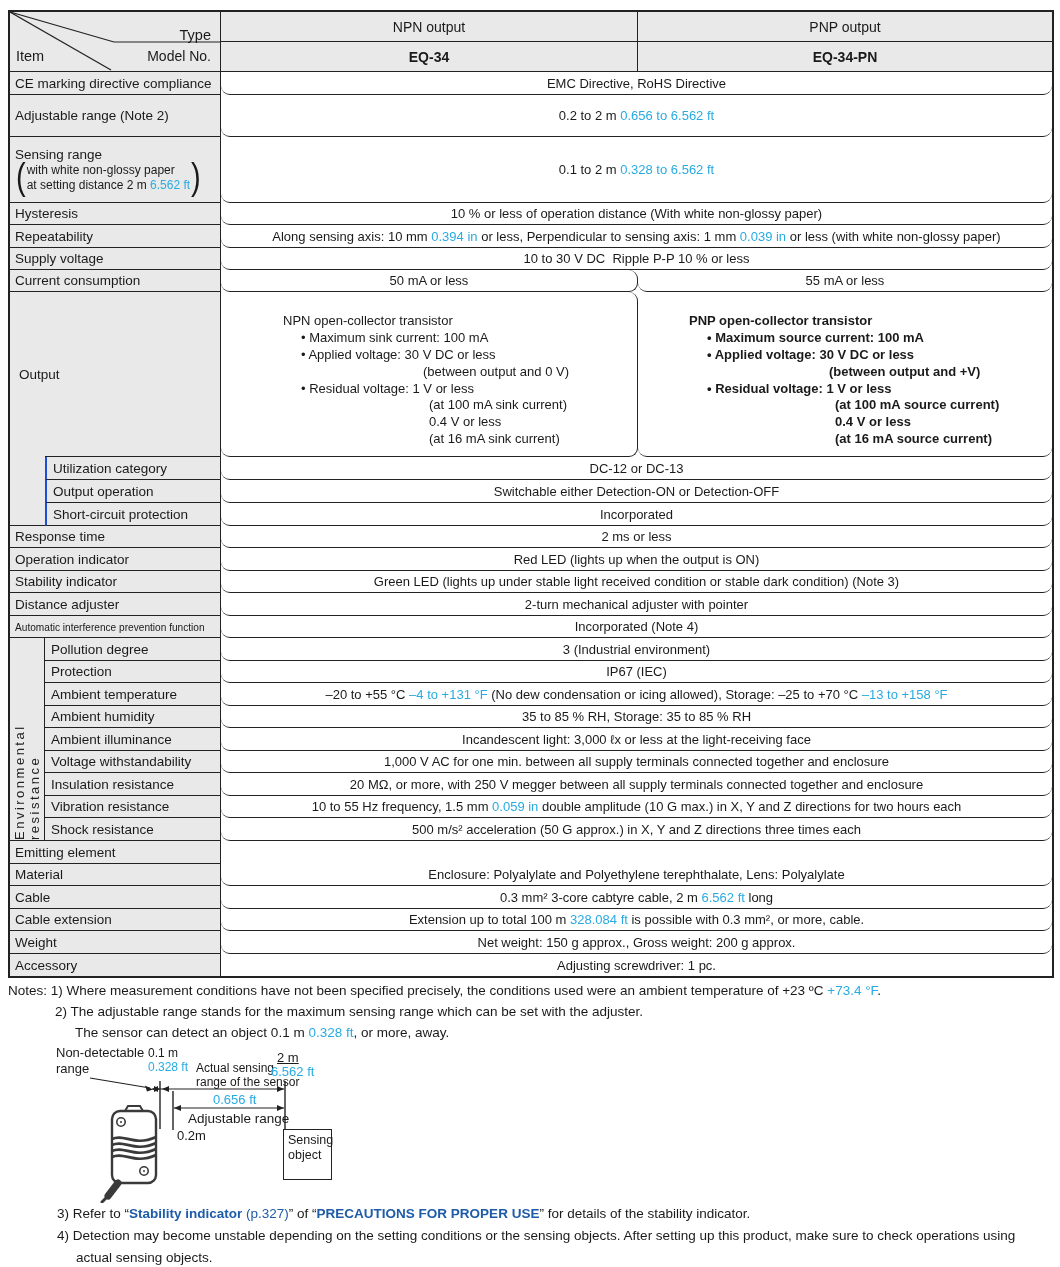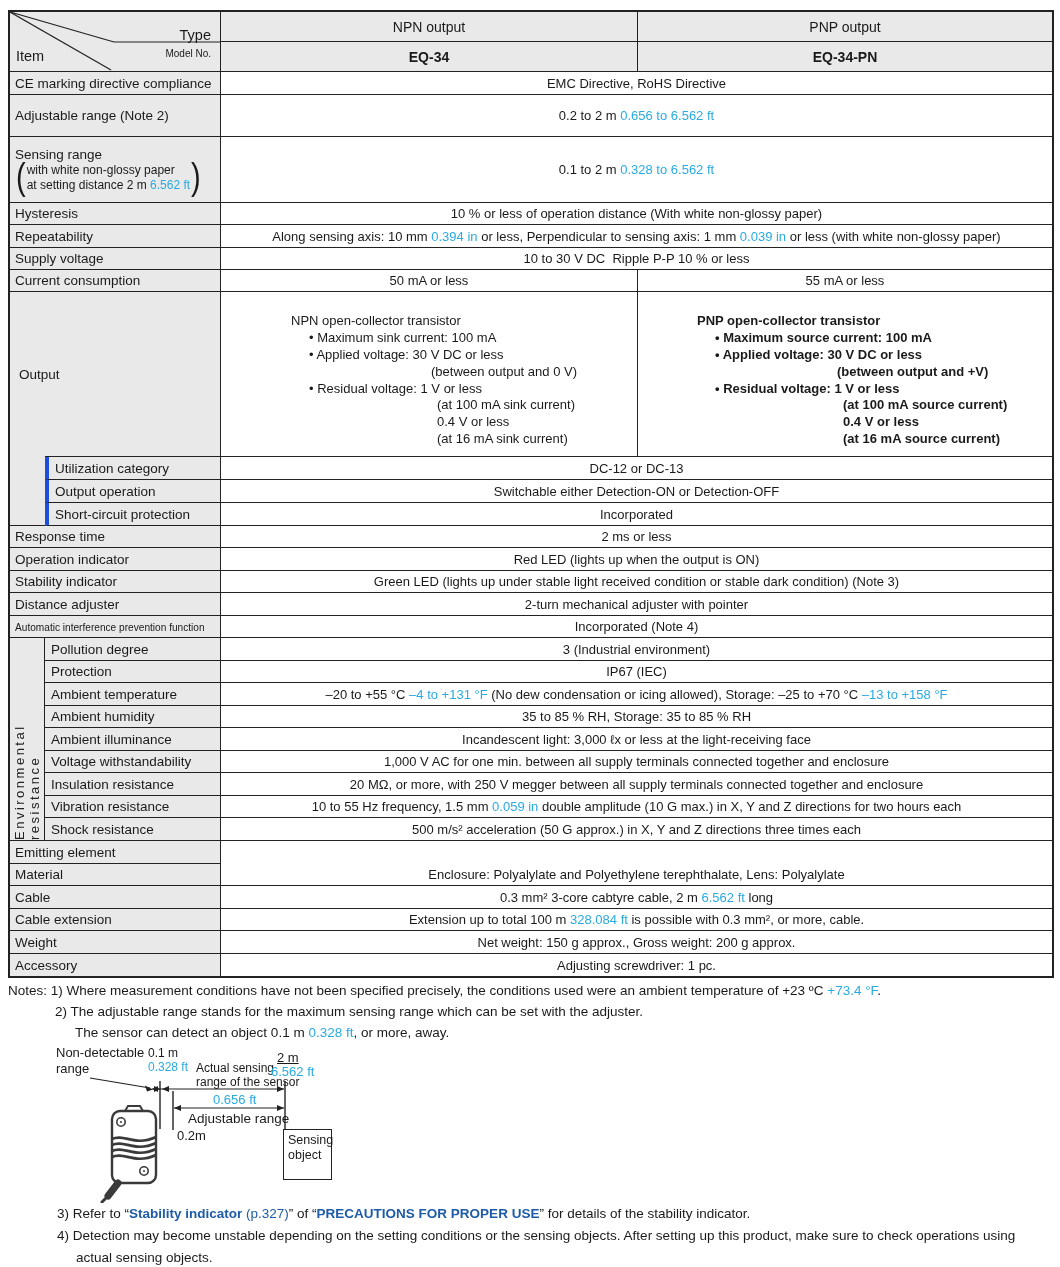--- a/index.html
+++ b/index.html
@@ -12,33 +12,33 @@
     position:absolute; left:8px; top:10px; width:1046px; height:968px;
     display:grid;
     grid-template-columns:35px 176px 417px 414px;
     grid-template-rows:30px 30px 23px 42px 66px 22px 23px 22px 22px 165px 23px 23px 23px 22px 23px 22px 23px 22px 23px 22px 23px 22px 23px 22px 23px 22px 23px 23px 22px 23px 22px 23px 22px;
     border:2px solid #222; background:#fff;
     font-size:13px;
   }
   .c { border-right:1px solid #222; border-bottom:1px solid #222; overflow:visible; }
   .noR { border-right:none; }
   .noB { border-bottom:none; }
-  .bL  { border-left:4px solid #1d4ed8; }
+  .bL  { border-left:2px solid #1d4ed8; }
   .lab { background:#e9e9e9; display:flex; align-items:center; padding-left:5px; font-size:13.5px; }
   .lab2 { padding-left:6px; }
-  .val { display:flex; align-items:center; justify-content:center; text-align:center; white-space:pre-wrap; padding:0 12px; }
+  .val { display:flex; align-items:center; justify-content:center; text-align:center; white-space:pre-wrap; padding:0 4px;border-radius:9px; }
   .cy { color:#29abe2; }
   .bold { font-weight:bold; }
   .hcell { background:#e9e9e9; display:flex; align-items:center; justify-content:center; font-size:14px; }
 
   
   .corner { position:relative; background:#e9e9e9; }
   .corner svg { position:absolute; left:0; top:0; }
   .corner .t-type  { position:absolute; right:9px;  top:15px;  font-size:14.5px; }
-  .corner .t-model { position:absolute; right:9px;  top:36px; font-size:10px; }
+  .corner .t-model { position:absolute; right:9px;  top:36px; font-size:14px; }
   .corner .t-item  { position:absolute; left:6px;   top:36px; font-size:14.5px; }
 
   
   .senlab { font-size:13.5px; }
   .parenrow { display:flex; align-items:center; margin-top:1px; }
   .bigparen { font-size:29px; font-weight:300; line-height:1; transform:scaleY(1.25); padding:0 1px; }
   .parencontent { font-size:12px; line-height:14.5px; }
 
   
   .outblock { align-items:center; justify-content:flex-start; text-align:left; white-space:nowrap; }

